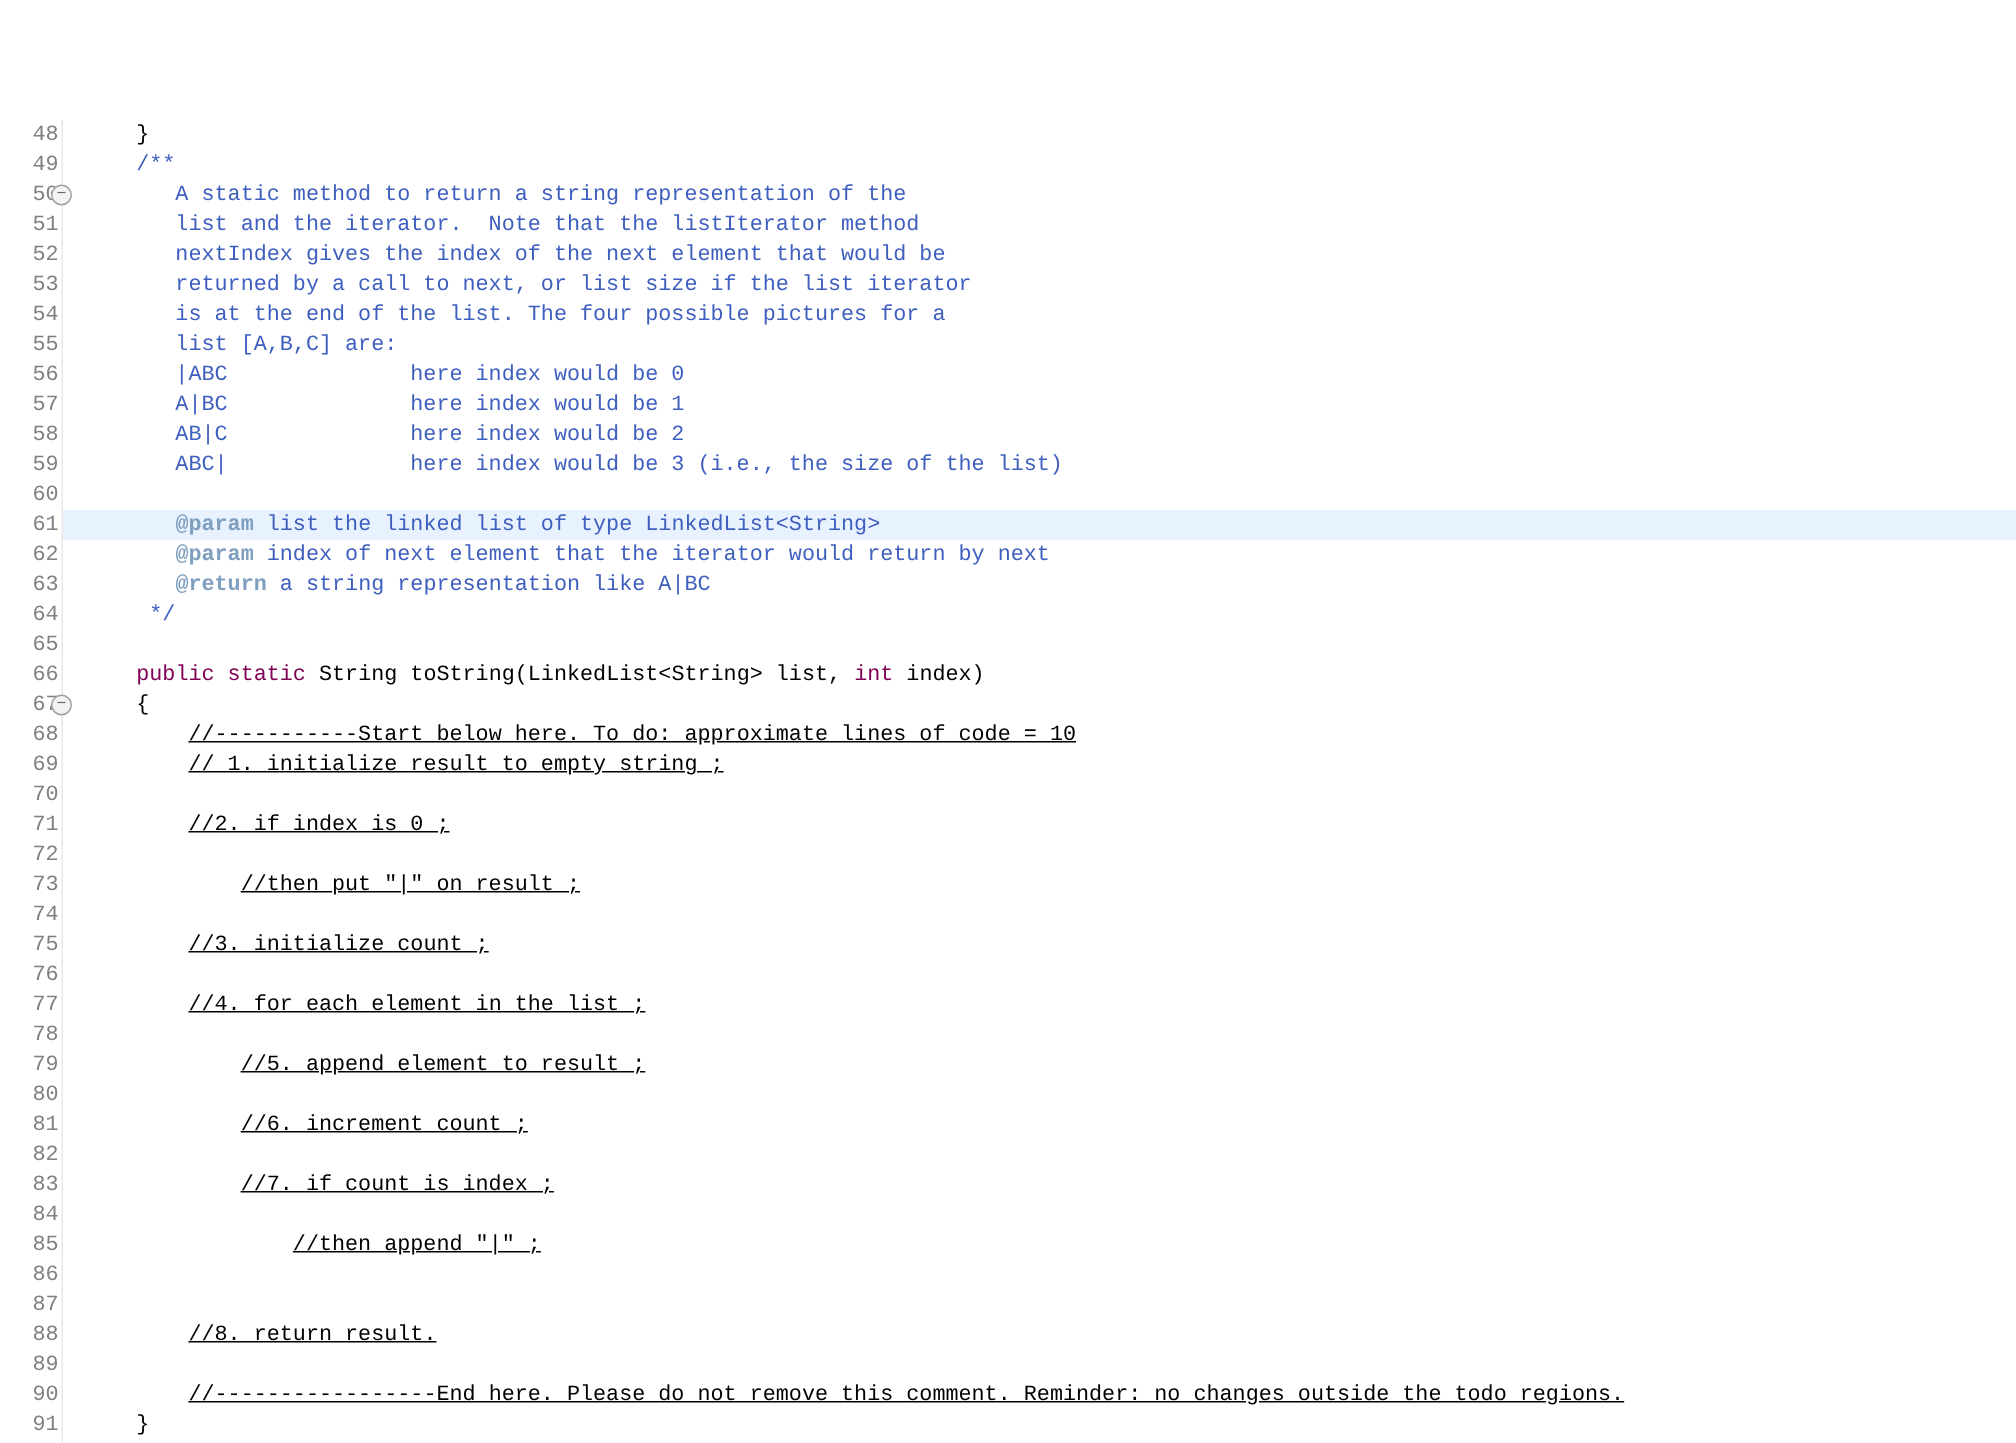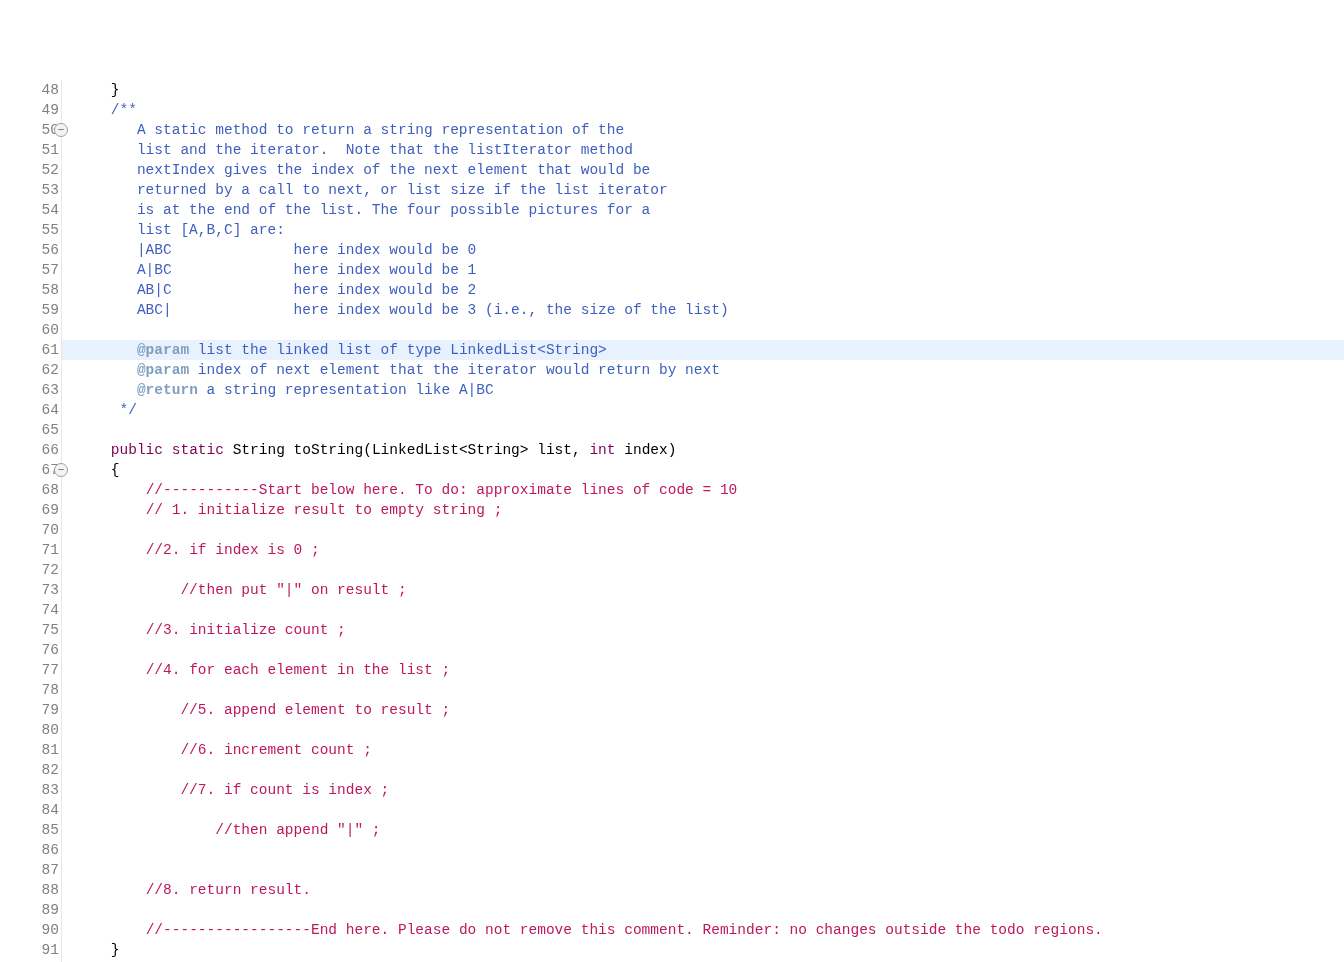--- a/index.html
+++ b/index.html
@@ -12,21 +12,20 @@
     white-space: pre;
     overflow-x: auto;
   }
   .editor {
     display: flex;
     flex-direction: column;
   }
   .line {
     display: flex;
     height: 20px;
-    padding-left: 20px;
   }
   .line.highlighted .code {
     background: #e8f2fe;
   }
   .gutter {
     width: 42px;
     text-align: right;
     padding-right: 2px;
     color: #808080;
     background: #ffffff;
@@ -49,21 +48,21 @@
     justify-content: center;
     font-size: 11px;
     line-height: 11px;
     color: #666666;
     cursor: pointer;
   }
   .code {
     padding-left: 14px;
     flex: 1;
   }
-  .tok-comment { color: #be185d; }
+  .tok-comment { color: #000000; text-decoration: underline; }
   .tok-javadoc { color: #3f5fbf; }
   .tok-javadoc-tag { color: #7f9fbf; font-weight: bold; }
   .tok-keyword { color: #7f0055; font-weight: normal; }
   .tok-default { color: #000000; }
 </style>
 </head>
 <body>
 
 
 

